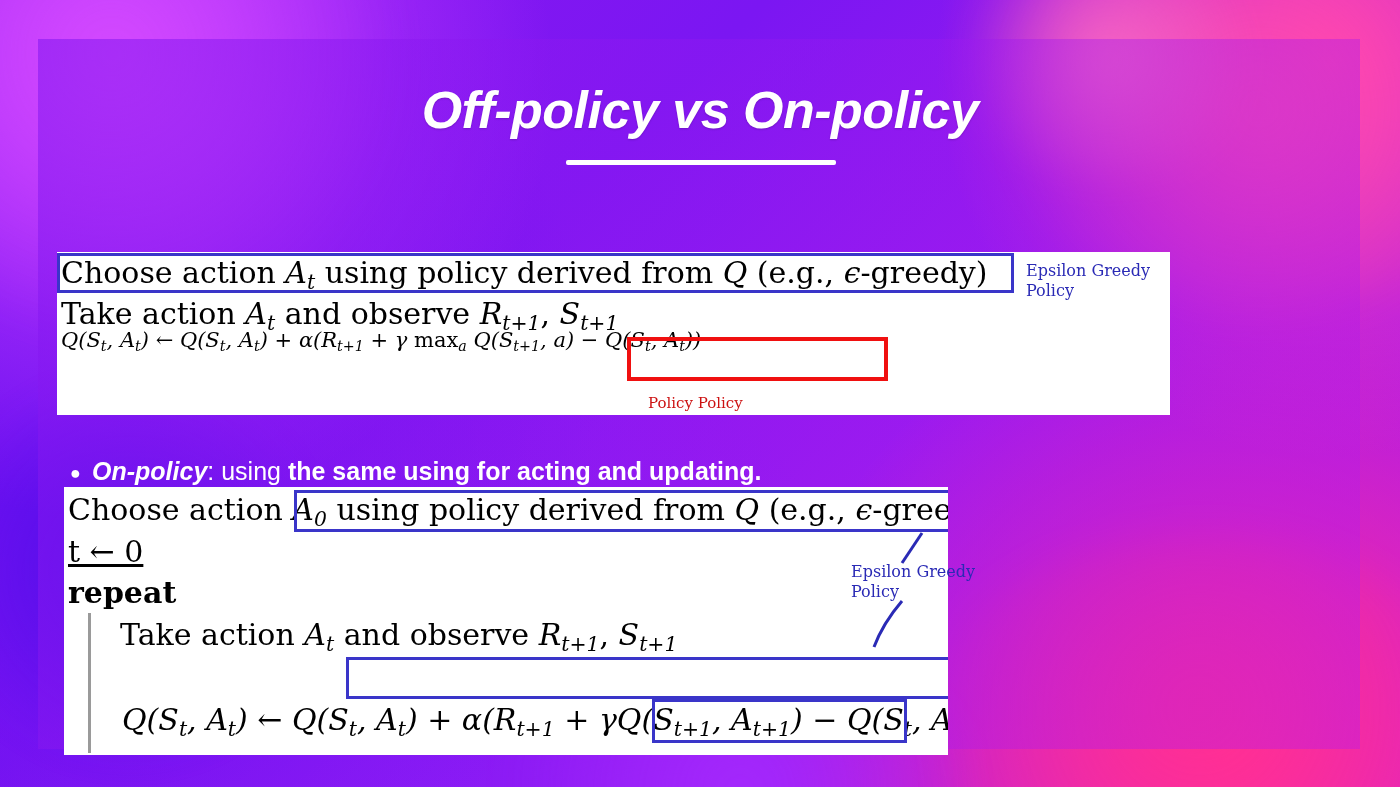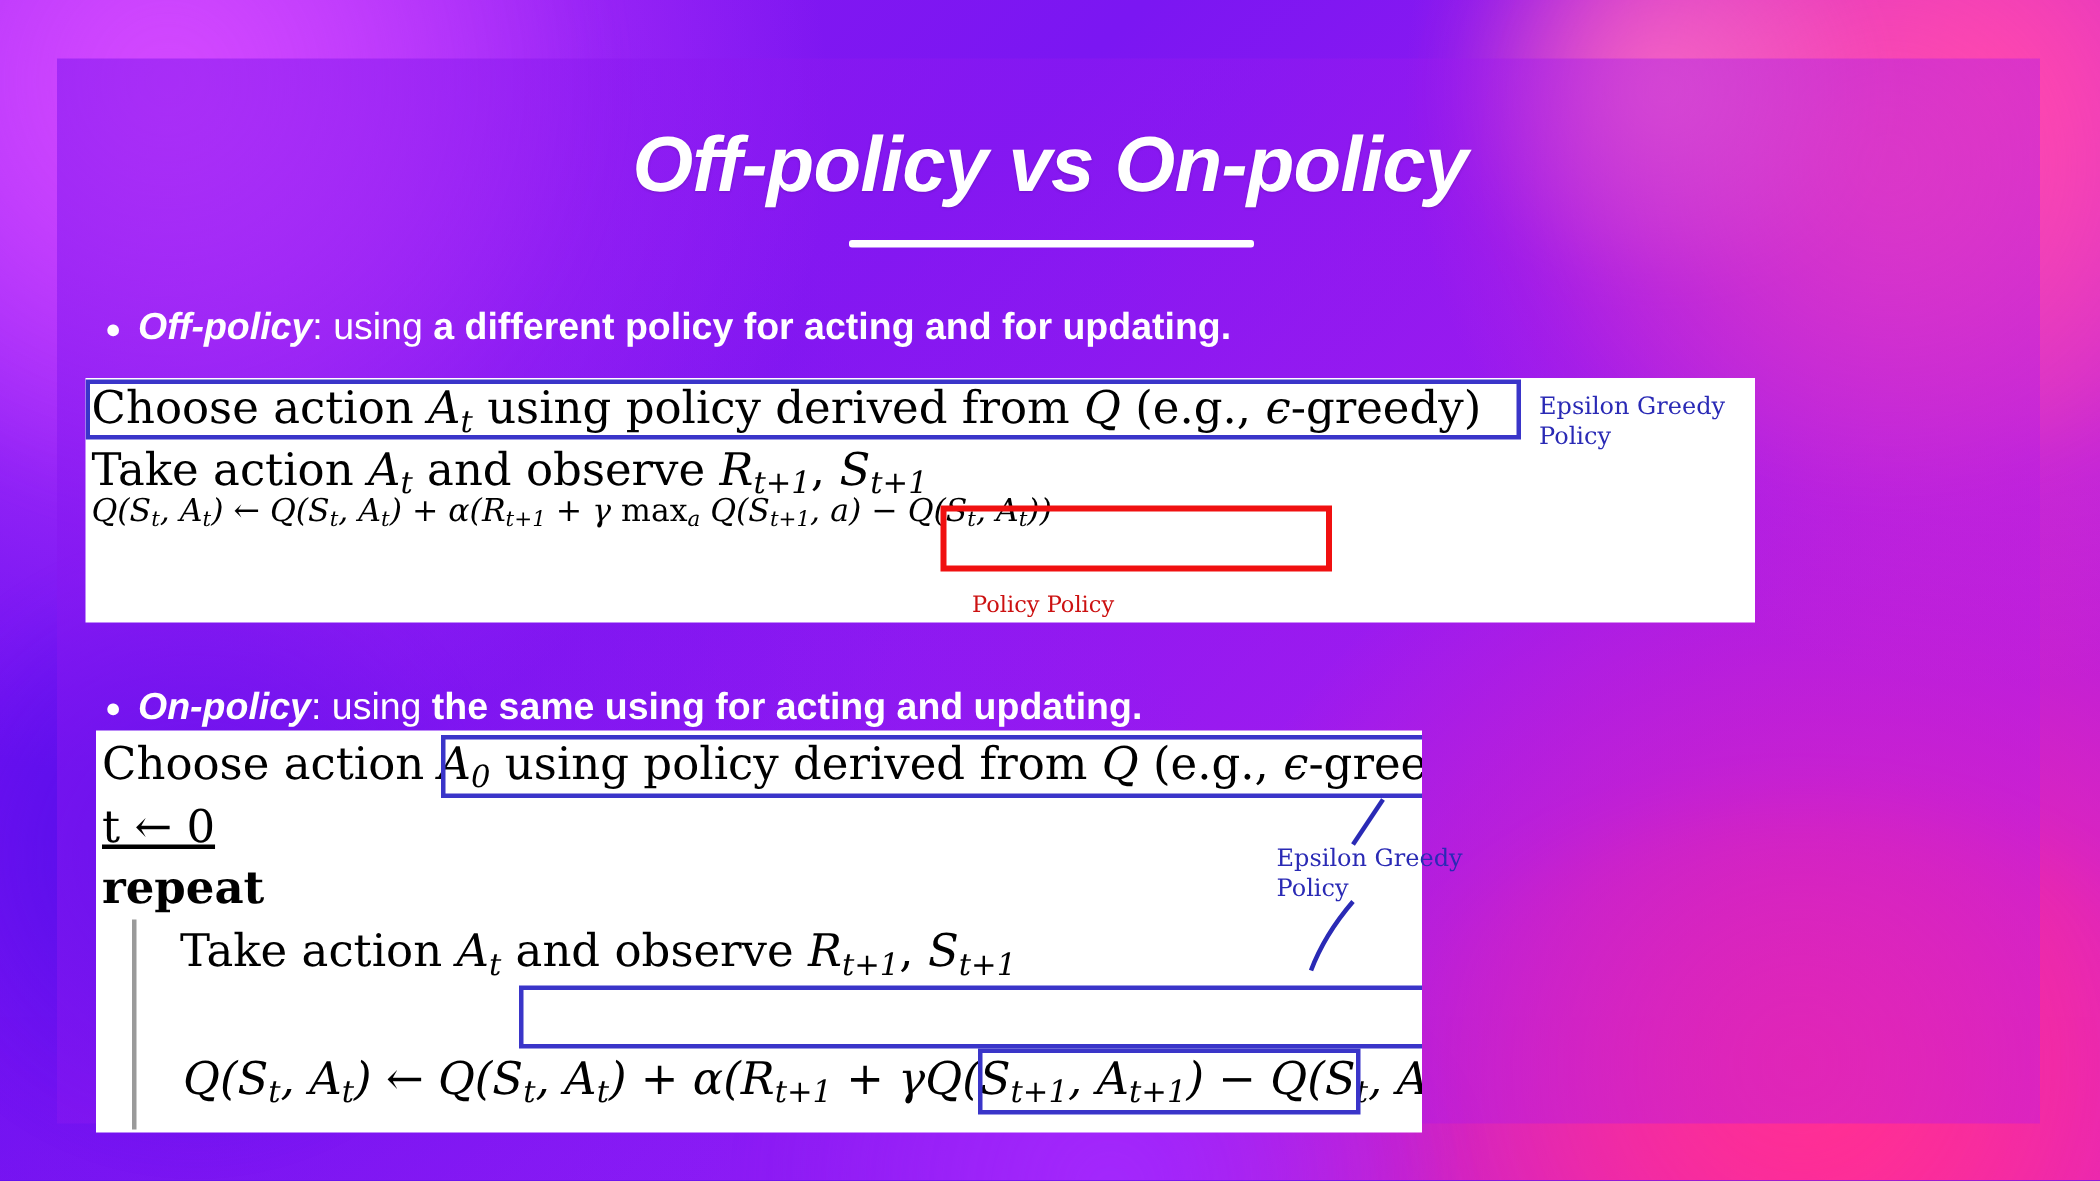--- a/index.html
+++ b/index.html
@@ -167,23 +167,20 @@
   <div class="blob blob-c"></div>
   <div class="blob blob-d"></div>
   <div class="blob blob-e"></div>
   <div class="blob blob-f"></div>
 
   <div class="panel"></div>
 
   <div class="title">Off-policy vs On-policy</div>
   <div class="title-rule"></div>
 
-  <div class="bullet bullet-off">
-    <span class="dot">●</span><span class="em">Off-policy</span><span class="plain">: using </span><span class="strong">a different policy for acting and for updating.</span>
-  </div>
 
   <div class="figure fig-off">
 
     <div class="eq" style="left:4px; top:3px; font-size:30px;">
       <span>Choose action </span><i>A</i><i class="sub">t</i><span> using policy derived from </span><i>Q</i><span> (e.g., </span><i>ϵ</i><span>-greedy)</span>
     </div>
     <div class="box box-blue" style="left:0px; top:1px; width:957px; height:40px;"></div>
 
     <div class="eq" style="left:4px; top:44px; font-size:30px;">
       <span>Take action </span><i>A</i><i class="sub">t</i><span> and observe </span><i>R</i><i class="sub">t+1</i><span>, </span><i>S</i><i class="sub">t+1</i>

